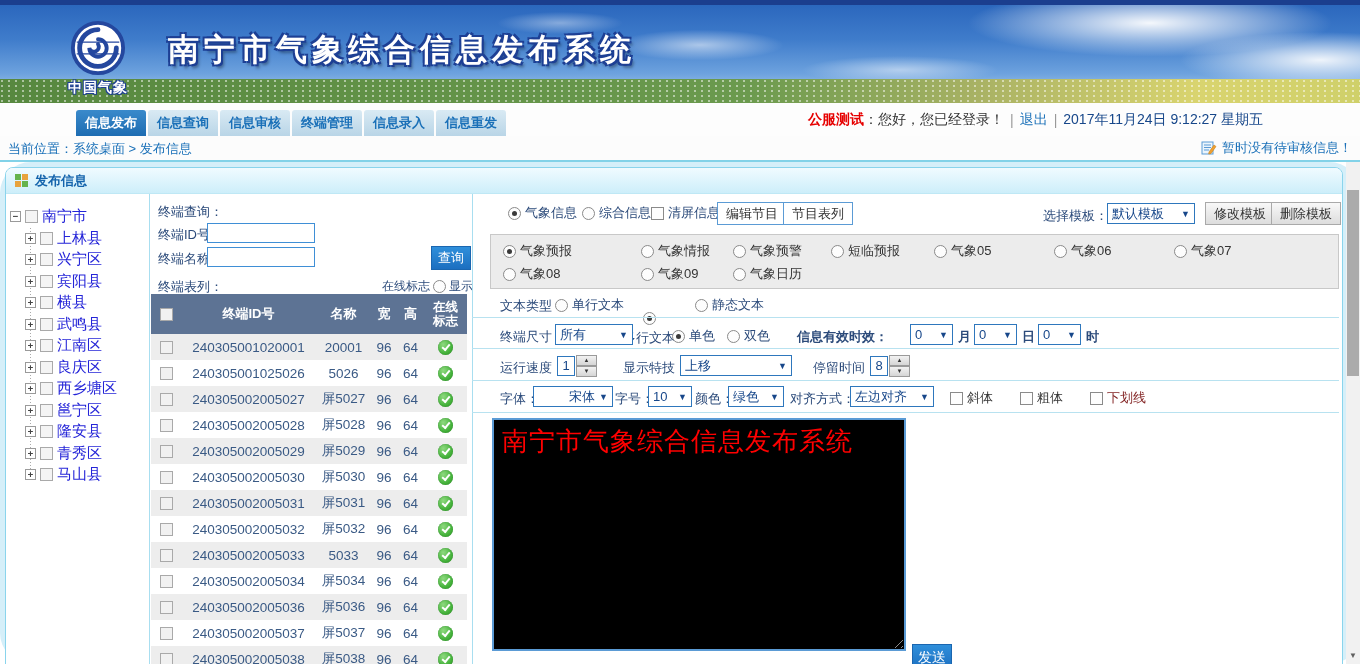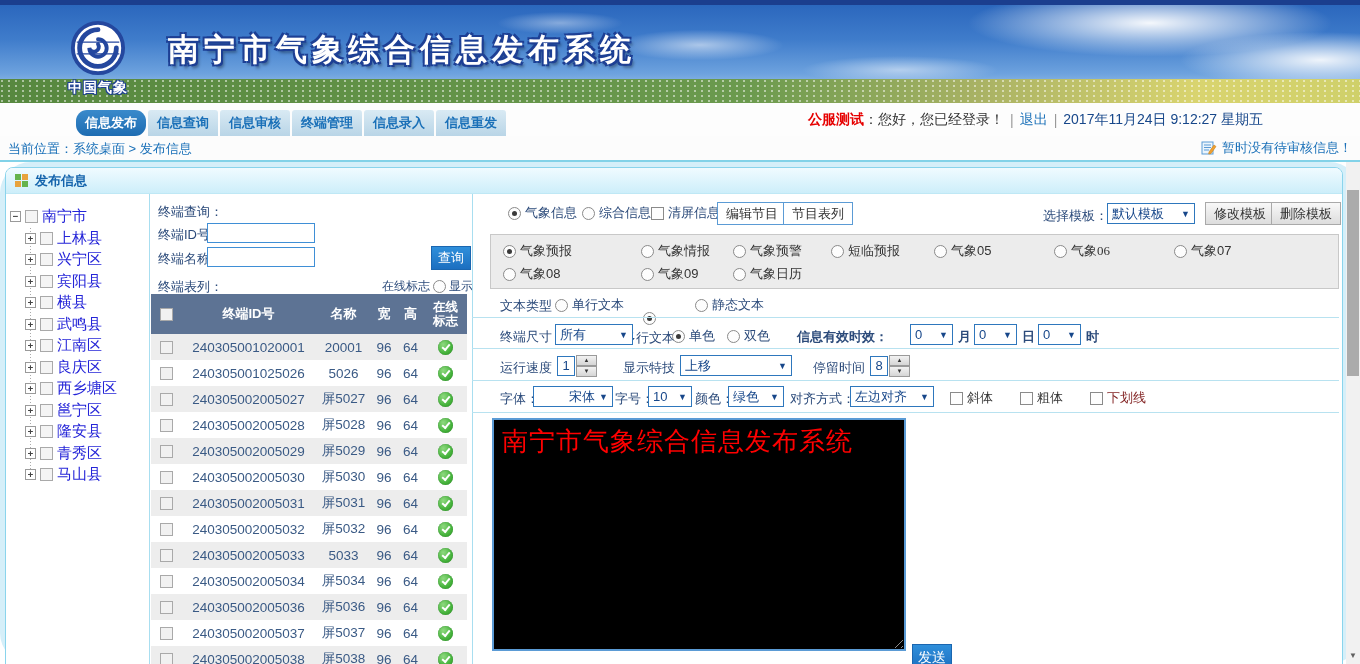--- a/index.html
+++ b/index.html
@@ -27,21 +27,21 @@
   .logo-cap{color:#fff;font-weight:bold;font-size:14px;letter-spacing:1px;margin-top:2px;
        text-shadow:-1px -1px 0 #1d3f94,1px -1px 0 #1d3f94,-1px 1px 0 #1d3f94,1px 1px 0 #1d3f94;}
   .main-title{position:absolute;left:168px;top:24px;color:#fff;font-size:31px;font-weight:bold;letter-spacing:5px;
        text-shadow:-2px -2px 0 #1d3f94,2px -2px 0 #1d3f94,-2px 2px 0 #1d3f94,2px 2px 0 #1d3f94,3px 4px 3px rgba(0,0,0,.35);}
 
   
   .navrow{position:absolute;left:0;top:103px;width:1360px;height:33px;background:#fdfdfd;}
   .tabs{position:absolute;left:76px;bottom:0;display:flex;gap:2px;}
   .tab{height:26px;line-height:26px;padding:0 9px;font-size:13px;font-weight:bold;
        color:#1a70b8;background:linear-gradient(#d9eaf4,#b9d5e7);border-radius:3px 3px 0 0;cursor:pointer;}
-  .tab.active{color:#fff;background:linear-gradient(#3a8acb,#1d6cb2);border-radius:11px;}
+  .tab.active{color:#fff;background:linear-gradient(#3a8acb,#1d6cb2);}
   .userbar{position:absolute;left:808px;top:0;height:33px;display:flex;align-items:center;font-size:14px;color:#333;}
   .ub-user{color:#e60000;font-weight:bold;}
   .ub-sep{color:#999;margin:0 6px;}
   .ub-logout{color:#1a70b8;cursor:pointer;text-align:center;}
   .ub-date{color:#17478a;}
 
   
   .crumbrow{position:absolute;left:0;top:136px;width:1360px;height:24px;background:#fcfcfc;
        border-bottom:2px solid #82d2e8;}
   .crumb{position:absolute;left:8px;top:4px;color:#1a70b8;font-size:13px;}
@@ -111,21 +111,21 @@
   .sel{position:absolute;display:inline-flex;justify-content:space-between;align-items:center;box-sizing:border-box;
        height:21px;border:1px solid #2e77bd;background:#fff;color:#17478a;font-size:13px;padding:0 4px;cursor:pointer;}
   .sel .arr{font-size:9px;color:#17478a;margin-left:4px;}
   .catbox{position:absolute;left:18px;top:40px;right:3px;height:53px;background:#ececec;border:1px solid #c8c8c8;}
   .cat-item{position:absolute;display:flex;align-items:center;gap:4px;color:#333;font-size:13px;white-space:nowrap;}
   .cat-item:nth-child(1){left:12px;top:7px;}
   .cat-item:nth-child(2){left:150px;top:7px;}
   .cat-item:nth-child(3){left:242px;top:7px;}
   .cat-item:nth-child(4){left:340px;top:7px;}
   .cat-item:nth-child(5){left:443px;top:7px;}
-  .cat-item:nth-child(6){left:563px;top:7px;font-family:Liberation Serif, serif;}
+  .cat-item:nth-child(6){left:563px;top:7px;}
   .cat-item:nth-child(7){left:683px;top:7px;}
   .cat-item:nth-child(8){left:12px;top:30px;}
   .cat-item:nth-child(9){left:150px;top:30px;}
   .cat-item:nth-child(10){left:242px;top:30px;}
   .hline{position:absolute;left:0;right:3px;height:1px;background:#b8e2f0;}
   .spinbox{position:absolute;display:flex;align-items:center;}
   .spin-v{display:inline-block;box-sizing:border-box;width:18px;height:20px;border:1px solid #2e77bd;
        background:#fff;color:#17478a;font-size:13px;text-align:center;line-height:18px;}
   .spin-b{display:inline-flex;flex-direction:column;width:21px;height:22px;margin-left:1px;}
   .spin-b span{flex:1;box-sizing:border-box;border:1px solid #9a9a9a;background:linear-gradient(#f2f2f2,#d5d5d5);

